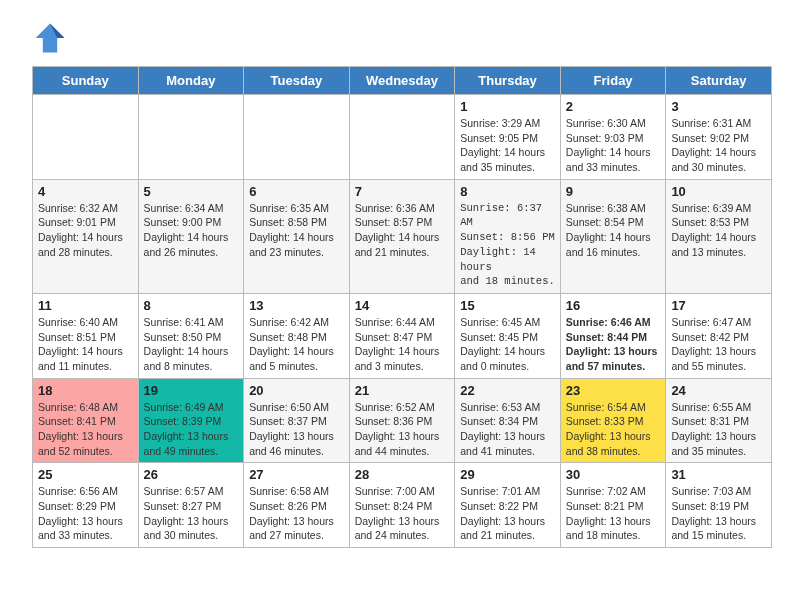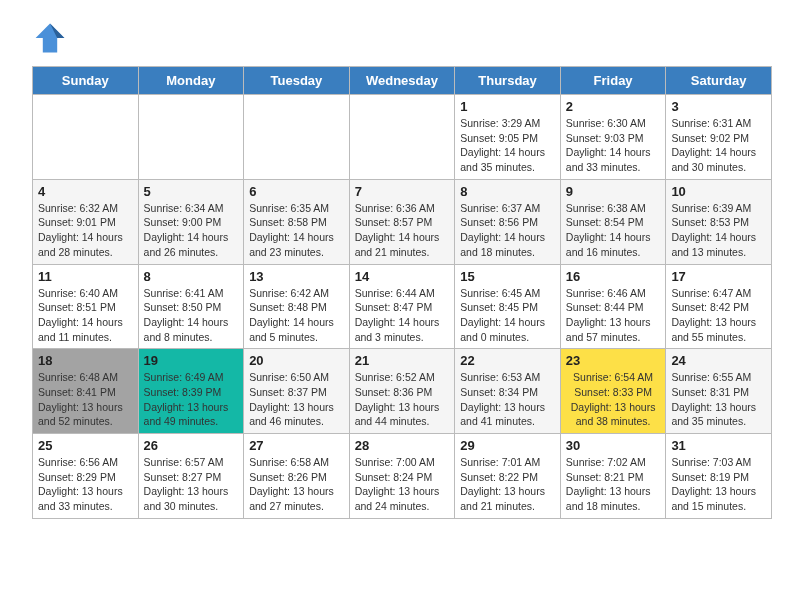--- a/index.html
+++ b/index.html
@@ -180,21 +180,21 @@
           </td>
           <td style="background: rgb(245, 245, 245);">
             <span class="day-num">7</span>
             <div class="day-info" style="white-space: pre-line;">Sunrise: 6:36 AM
 Sunset: 8:57 PM
 Daylight: 14 hours
 and 21 minutes.</div>
           </td>
           <td style="background: rgb(245, 245, 245);">
             <span class="day-num">8</span>
-            <div class="day-info" style="white-space: pre-line;">Sunrise: 6:37 AM
+            <div class="day-info" style="white-space: pre-line; font-family: Liberation Mono, monospace;">Sunrise: 6:37 AM
 Sunset: 8:56 PM
 Daylight: 14 hours
 and 18 minutes.</div>
           </td>
           <td style="background: rgb(245, 245, 245);">
             <span class="day-num">9</span>
             <div class="day-info" style="white-space: pre-line;">Sunrise: 6:38 AM
 Sunset: 8:54 PM
 Daylight: 14 hours
 and 16 minutes.</div>
@@ -238,35 +238,35 @@
           </td>
           <td>
             <span class="day-num">15</span>
             <div class="day-info" style="white-space: pre-line;">Sunrise: 6:45 AM
 Sunset: 8:45 PM
 Daylight: 14 hours
 and 0 minutes.</div>
           </td>
           <td>
             <span class="day-num">16</span>
-            <div class="day-info" style="white-space: pre-line;">Sunrise: 6:46 AM
+            <div class="day-info" style="white-space: pre-line; font-weight: bold;">Sunrise: 6:46 AM
 Sunset: 8:44 PM
 Daylight: 13 hours
 and 57 minutes.</div>
           </td>
           <td>
             <span class="day-num">17</span>
             <div class="day-info" style="white-space: pre-line;">Sunrise: 6:47 AM
 Sunset: 8:42 PM
 Daylight: 13 hours
 and 55 minutes.</div>
           </td>
         </tr>
         <tr>
-          <td style="background: #a3a3a3;">
+          <td style="background: #fca5a5;">
             <span class="day-num">18</span>
             <div class="day-info" style="white-space: pre-line;">Sunrise: 6:48 AM
 Sunset: 8:41 PM
 Daylight: 13 hours
 and 52 minutes.</div>
           </td>
           <td style="background: #14b8a6;">
             <span class="day-num">19</span>
             <div class="day-info" style="white-space: pre-line;">Sunrise: 6:49 AM
 Sunset: 8:39 PM
@@ -289,21 +289,21 @@
           </td>
           <td style="background: rgb(245, 245, 245);">
             <span class="day-num">22</span>
             <div class="day-info" style="white-space: pre-line;">Sunrise: 6:53 AM
 Sunset: 8:34 PM
 Daylight: 13 hours
 and 41 minutes.</div>
           </td>
           <td style="background: #fde047;">
             <span class="day-num">23</span>
-            <div class="day-info" style="white-space: pre-line; text-align: center;">Sunrise: 6:54 AM
+            <div class="day-info" style="white-space: pre-line;">Sunrise: 6:54 AM
 Sunset: 8:33 PM
 Daylight: 13 hours
 and 38 minutes.</div>
           </td>
           <td style="background: rgb(245, 245, 245);">
             <span class="day-num">24</span>
             <div class="day-info" style="white-space: pre-line;">Sunrise: 6:55 AM
 Sunset: 8:31 PM
 Daylight: 13 hours
 and 35 minutes.</div>

